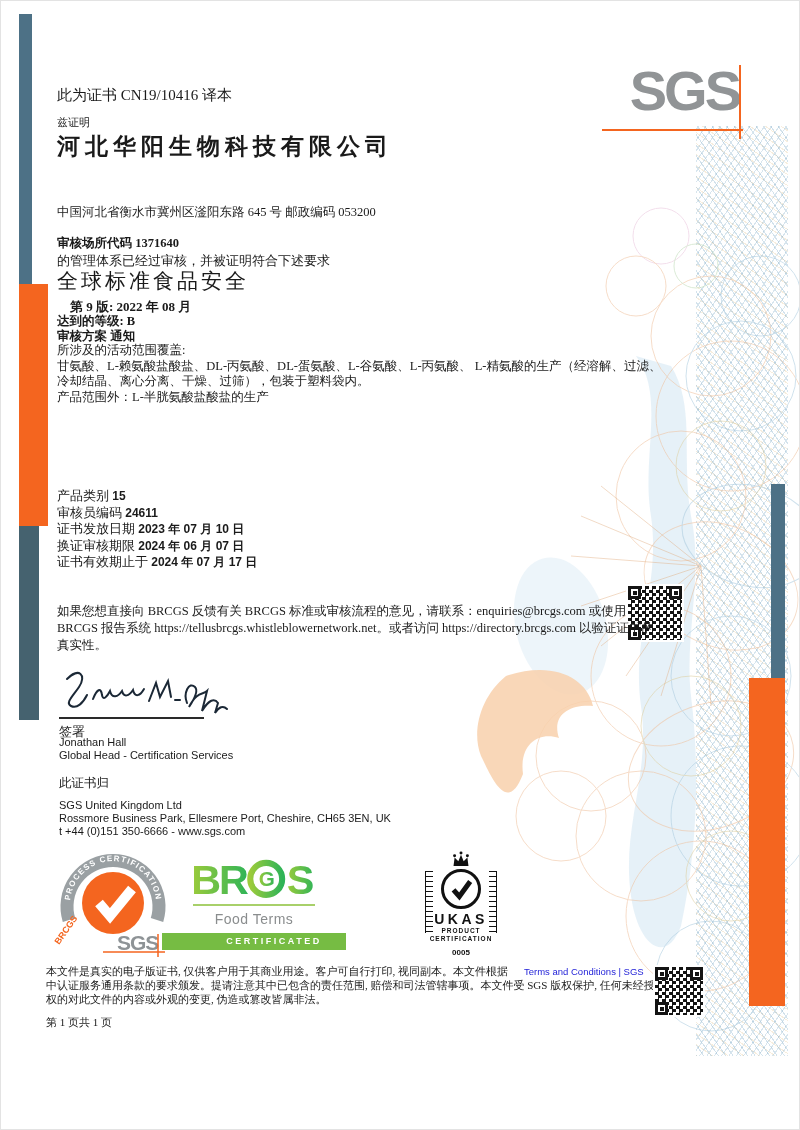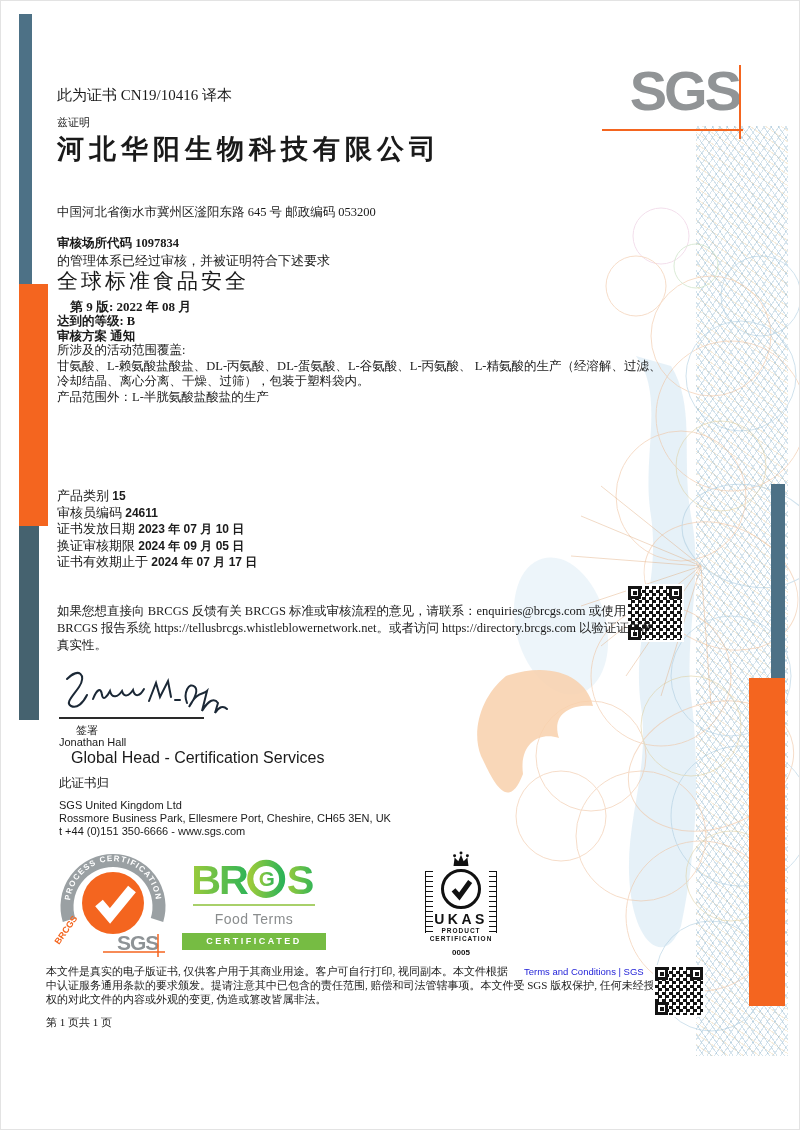--- a/index.html
+++ b/index.html
@@ -16,21 +16,21 @@
   .bar-right-orange{left:748px;top:677px;width:36px;height:328px;background:#f4651f;}
   .hatch{position:absolute;left:695px;top:125px;width:92px;height:930px;pointer-events:none;
     background:
      repeating-linear-gradient(55deg, rgba(140,180,205,.38) 0 1px, transparent 1px 6px),
      repeating-linear-gradient(-55deg, rgba(140,180,205,.34) 0 1px, transparent 1px 6px),
      repeating-linear-gradient(35deg, rgba(228,196,142,.30) 0 1px, transparent 1px 9px);}
   .deco{position:absolute;left:410px;top:115px;pointer-events:none;}
   
   .doc-note{left:56px;top:85px;font-size:15px;}
   .certify{left:56px;top:114px;font-size:11px;}
-  .company{left:56px;top:130px;font-size:27px;font-weight:bold;letter-spacing:5px;}
+  .company{left:56px;top:130px;font-size:23px;font-weight:bold;letter-spacing:5px;}
   .address{left:56px;top:203px;font-size:12.5px;}
   .sgs-logo{left:598px;top:60px;width:150px;height:80px;}
   .sgs-logo .t{position:absolute;right:10px;top:2px;font-family:"Liberation Sans",sans-serif;
     font-weight:bold;font-size:56px;color:#919496;letter-spacing:-3px;line-height:1;}
   .sgs-logo .hline{position:absolute;left:3px;top:68px;width:141px;height:2px;background:#f4651f;}
   .sgs-logo .vline{position:absolute;left:140px;top:4px;width:2px;height:74px;background:#f4651f;}
   
   .site-code{left:56px;top:234px;font-size:12.5px;font-weight:bold;}
   .audited{left:56px;top:251px;font-size:13px;}
   .std-title{left:56px;top:266px;font-size:21px;font-weight:500;letter-spacing:3px;}
@@ -50,34 +50,34 @@
   .fp{position:absolute;width:13px;height:13px;border:3px solid #141414;background:#fff;box-sizing:border-box;}
   .fp i{display:block;width:4px;height:4px;background:#141414;margin:1.5px;}
   .fp.tl{left:0;top:0}.fp.tr{right:0;top:0}.fp.bl{left:0;bottom:0}
   .qr1{left:625px;top:583px;width:54px;height:54px;}
   .qr2{left:652px;top:964px;width:48px;height:48px;}
   
   .feedback{left:56px;top:602px;width:650px;font-size:12.5px;line-height:17px;}
   
   .sigimg{left:52px;top:664px;}
   .sigline{left:58px;top:716px;width:145px;height:2px;background:#2a2a2a;}
-  .siglabel{left:75px;top:722px;font-size:11px;}
+  .siglabel{left:58px;top:722px;font-size:13px;}
   .signame{left:58px;top:735px;font-size:11px;font-family:"Liberation Sans",sans-serif;}
-  .sigtitle{left:70px;top:748px;font-size:16px;font-family:"Liberation Sans",sans-serif;}
+  .sigtitle{left:58px;top:748px;font-size:11px;font-family:"Liberation Sans",sans-serif;}
   .holder-intro{left:58px;top:774px;font-size:12.5px;}
   .holder{left:58px;top:798px;font-size:11px;font-family:"Liberation Sans",sans-serif;line-height:13px;}
   
   .seal{left:52px;top:845px;}
   .brcgs{left:192px;top:851px;width:122px;display:flex;flex-direction:column;align-items:center;}
   .brcgs .divider{width:122px;height:1.5px;background:#a8d06a;margin-top:2px;}
   .brcgs .fs{margin:5px 0 6px 0;font-family:"Liberation Sans",sans-serif;font-size:14px;
     color:#8a8d8e;letter-spacing:.5px;}
   .brcgs .banner{width:144px;height:17px;background:#76bc43;color:#fff;display:flex;
     align-items:center;justify-content:center;font-family:"Liberation Sans",sans-serif;
-    font-weight:bold;font-size:9px;letter-spacing:2.5px;}
+    font-weight:bold;font-size:9px;letter-spacing:2.5px;padding-left:40px;}
   .ukas{left:422px;top:850px;width:76px;display:flex;flex-direction:column;align-items:center;
     font-family:"Liberation Sans",sans-serif;color:#111;}
   .ukas-box{position:relative;width:76px;display:flex;flex-direction:column;align-items:center;padding-bottom:2px;}
   .ukas-rail{position:absolute;top:20px;width:7px;height:62px;
     background:repeating-linear-gradient(to bottom,#111 0 1px,transparent 1px 5px);}
   .ukas-rail.l{left:2px;border-left:1.5px solid #111;}
   .ukas-rail.r{right:2px;border-right:1.5px solid #111;}
   .ukas-circle{width:40px;height:40px;border:3px solid #111;border-radius:50%;margin-top:2px;
     display:flex;align-items:center;justify-content:center;box-sizing:border-box;}
   .ukas-name{font-weight:bold;font-size:14px;letter-spacing:3.5px;margin-top:2px;}
@@ -145,39 +145,39 @@
     <div class="t">SGS</div>
     <div class="hline"></div>
     <div class="vline"></div>
   </div>
 
   <div class="abs doc-note">此为证书 CN19/10416 译本</div>
   <div class="abs certify">兹证明</div>
   <div class="abs company">河北华阳生物科技有限公司</div>
   <div class="abs address">中国河北省衡水市冀州区滏阳东路 645 号 邮政编码 053200</div>
 
-  <div class="abs site-code">审核场所代码 1097834</div>
+  <div class="abs site-code">审核场所代码 1371640</div>
   <div class="abs audited">的管理体系已经过审核，并被证明符合下述要求</div>
   <div class="abs std-title">全球标准食品安全</div>
   <div class="abs std-edition">第 9 版: 2022 年 08 月</div>
   <div class="abs std-grade">达到的等级: B</div>
   <div class="abs std-prog">审核方案 通知</div>
 
   <div class="abs scope">
     <div>所涉及的活动范围覆盖:</div>
     <div>甘氨酸、L-赖氨酸盐酸盐、DL-丙氨酸、DL-蛋氨酸、L-谷氨酸、L-丙氨酸、 L-精氨酸的生产（经溶解、过滤、</div>
     <div>冷却结晶、离心分离、干燥、过筛），包装于塑料袋内。</div>
     <div>产品范围外：L-半胱氨酸盐酸盐的生产</div>
   </div>
 
   <div class="abs details">
     <div class="drow"><span class="lbl">产品类别</span> <span class="val">15</span></div>
     <div class="drow"><span class="lbl">审核员编码</span> <span class="val">24611</span></div>
     <div class="drow"><span class="lbl">证书发放日期</span> <span class="val">2023 年 07 月 10 日</span></div>
-    <div class="drow"><span class="lbl">换证审核期限</span> <span class="val">2024 年 09 月 05 日</span></div>
+    <div class="drow"><span class="lbl">换证审核期限</span> <span class="val">2024 年 06 月 07 日</span></div>
     <div class="drow"><span class="lbl">证书有效期止于</span> <span class="val">2024 年 07 月 17 日</span></div>
   </div>
 
   <div class="abs qr qr1">
     <div class="grid">
         <span class="fp tl">
           <i></i>
         </span>
         <span class="fp tr">
           <i></i>

